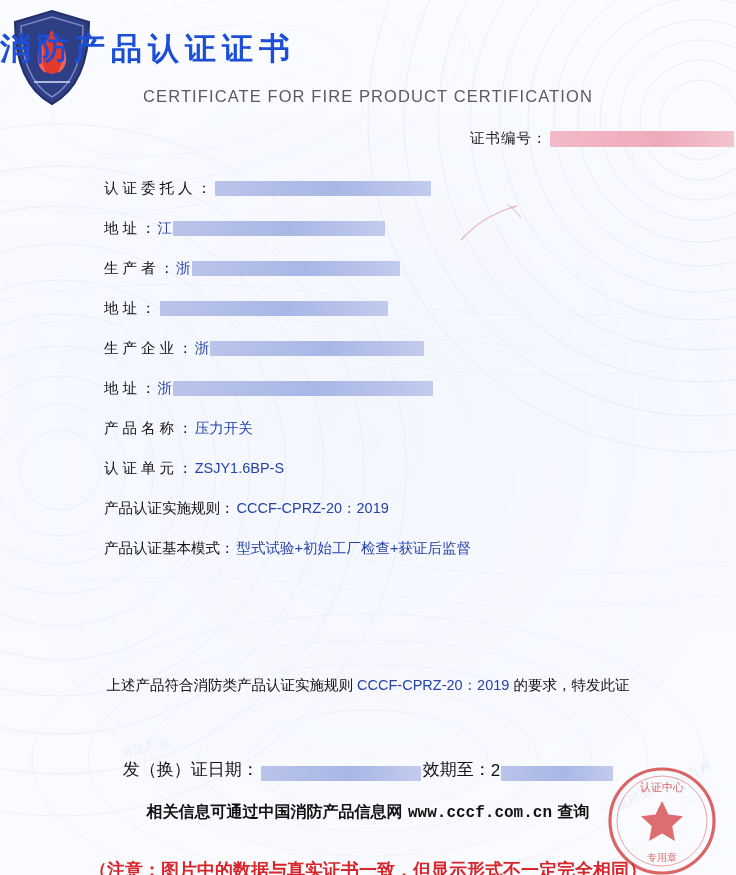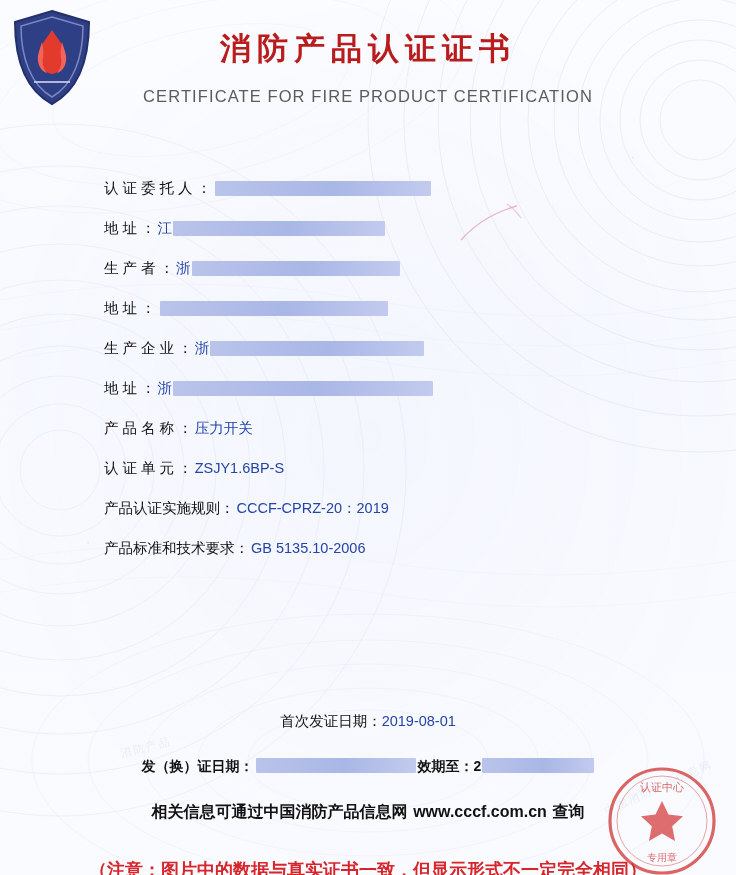--- a/index.html
+++ b/index.html
@@ -55,25 +55,25 @@
     left: 10px;
     top: 8px;
     width: 84px;
     height: 100px;
   }
 
   .title-zh {
     position: absolute;
     left: 0; right: 0;
     top: 28px;
-    text-align: center;
+    text-align: left;
     font-size: 31px;
     font-weight: bold;
     letter-spacing: 6px;
-    color: #b91c1c;
+    color: #1d4ed8;
     font-family: "DejaVu Sans", sans-serif;
   }
   .title-en {
     position: absolute;
     left: 0; right: 0;
     top: 74px;
     text-align: center;
     font-size: 16.5px;
     letter-spacing: 1.1px;
     color: #5b5b5b;
@@ -145,38 +145,37 @@
     color: #111;
   }
   .issue-row .hl { color: #2544a8; }
 
   .reissue-row {
     position: absolute;
     top: 758px;
     left: 0; right: 0;
     display: flex;
     justify-content: center;
-    align-items: flex-start;
-    font-size: 14px;
-    color: #111;
-    font-weight: bold;
+    align-items: flex-end;
+    font-size: 17px;
+    color: #111;
   }
 
   .notice {
     position: absolute;
     top: 798px;
     left: 0; right: 0;
     text-align: center;
     font-size: 16px;
     font-weight: bold;
     color: #111;
     line-height: 28px;
     font-family: "DejaVu Sans", sans-serif;
   }
-  .notice .url { font-family: Liberation Sans, sans-serif; font-weight: bold; }
+  .notice .url { font-family: Liberation Mono, monospace; font-weight: bold; }
 
   .warn {
     position: absolute;
     top: 858px;
     left: 0; right: 0;
     text-align: center;
     font-size: 18px;
     font-weight: bold;
     color: #d6252b;
     font-family: "DejaVu Sans", sans-serif;
@@ -277,20 +276,24 @@
       <path d="M42 22 C49 33 56 39 55 50 C54 60 48 65 42 66 C36 65 30 60 29 50 C28 39 35 33 42 22 Z"></path>
       <path d="M32 34 C30 42 27 46 28 53 C29 60 33 64 37 65 C33 60 32 55 33 50 C34 44 33 39 32 34 Z" fill="#f2635a"></path>
       <path d="M52 34 C54 42 57 46 56 53 C55 60 51 64 47 65 C51 60 52 55 51 50 C50 44 51 39 52 34 Z" fill="#f2635a"></path>
     </g>
     <path d="M24 74 L60 74" stroke="#cfd6ef" stroke-width="2" opacity="0.8"></path>
   </svg>
 
   <div class="title-zh">消防产品认证证书</div>
   <div class="title-en">CERTIFICATE FOR FIRE PRODUCT CERTIFICATION</div>
 
+  <div class="certno-row">
+    <span class="certno-label">证书编号：</span>
+    <span class="redact pink" style="width:184px; height:16px; margin-left:2px;"></span>
+  </div>
 
   <div class="fields">
 
     <div class="frow">
       <span class="lbl">认 证 委 托 人 ：</span>
       <span class="redact blue" style="width:216px; margin-left:4px;"></span>
     </div>
 
     <div class="frow">
       <span class="lbl">地        址 ：</span>
@@ -330,31 +333,31 @@
       <span class="lbl">认 证 单 元 ：</span>
       <span class="val">ZSJY1.6BP-S</span>
     </div>
 
 
     <div class="frow">
       <span class="lbl">产品认证实施规则：</span>
       <span class="val">CCCF-CPRZ-20：2019</span>
     </div>
 
-
-    <div class="frow">
-      <span class="lbl">产品标准和技术要求：</span>
-      <span class="val">GB 5135.10-2006</span>
-    </div>
-  </div>
-
-
-  <div class="issue-row">
-    <span>首次发证日期：</span><span class="hl">2019-08-01</span>
-  </div>
+    <div class="frow">
+      <span class="lbl">产品认证基本模式：</span>
+      <span class="val">型式试验+初始工厂检查+获证后监督</span>
+    </div>
+
+  </div>
+
+  <div class="statement">
+    <span>上述产品符合消防类产品认证实施规则 </span><span class="hl">CCCF-CPRZ-20：2019</span><span> 的要求，特发此证</span>
+  </div>
+
 
   <div class="reissue-row">
     <span>发（换）证日期：</span>
     <span class="redact blue" style="width:160px; margin:0 0 0 2px;"></span>
     <span style="margin-left:2px;">效期至：</span>
     <span class="val" style="color:#111;">2</span>
     <span class="redact blue" style="width:112px; margin-left:1px;"></span>
   </div>
 
   <div class="notice">

